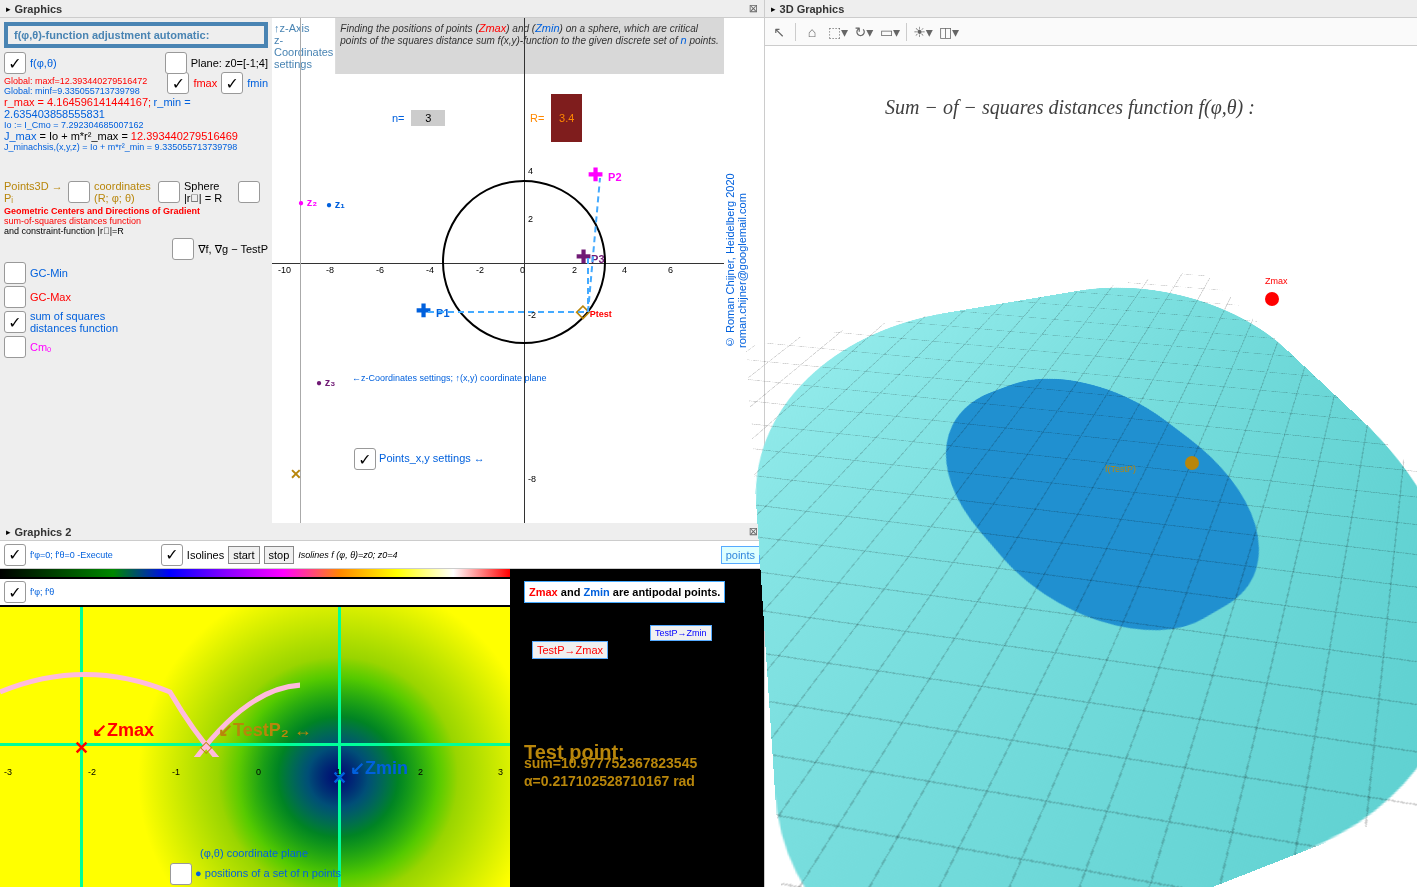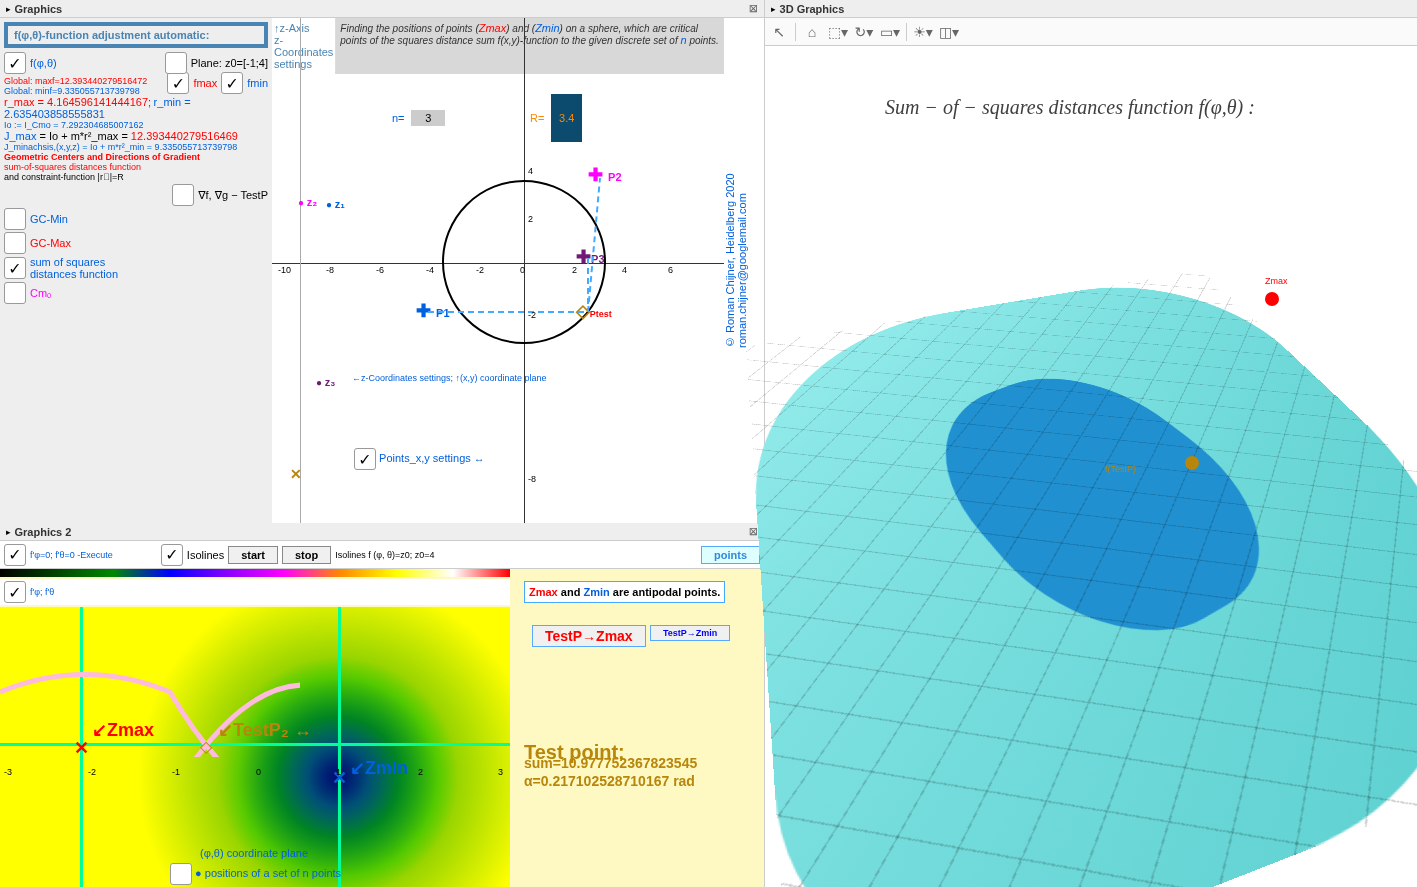--- a/index.html
+++ b/index.html
@@ -6,28 +6,28 @@
 body{background:#fff;display:flex;height:887px;width:1417px;overflow:hidden}
 .left{width:764px;display:flex;flex-direction:column}
 .right{flex:1;display:flex;flex-direction:column;border-left:1px solid #ccc}
 .panel-hdr{background:#eee;border-bottom:1px solid #ccc;display:flex;align-items:center;padding:2px 6px;height:18px}
 .panel-hdr .tri{font-size:9px;margin-right:4px;cursor:pointer}
 .panel-hdr .title{font-weight:bold;color:#333}
 .panel-hdr .close{margin-left:auto;cursor:pointer;color:#666}
 .g1{height:514px;display:flex}
 .g1-left{width:272px;background:#eee;padding:4px;position:relative}
 .g1-right{flex:1;position:relative;background:#fff}
-.g2{flex:1;background:#fef9c3;position:relative}
+.g2{flex:1;background:#000000;position:relative}
 .toolbar{height:28px;border-bottom:1px solid #ccc;display:flex;align-items:center;padding:0 4px;gap:6px;background:#fafafa}
 .tb-ico{width:20px;height:20px;display:flex;align-items:center;justify-content:center;cursor:pointer;color:#666;font-size:14px}
 .chk{width:22px;height:22px;border:1px solid #999;border-radius:3px;background:#fff;display:inline-flex;align-items:center;justify-content:center;cursor:pointer;font-size:16px;vertical-align:middle}
 .chk.on::before{content:"✓";color:#000}
 .row{display:flex;align-items:center;gap:4px;margin:2px 0}
 .lbl{cursor:default}
-.btn{padding:2px 12px;border:1px solid #888;background:#f0f0f0;cursor:pointer;font-weight:bold}
+.btn{padding:2px 4px;border:1px solid #888;background:#f0f0f0;cursor:pointer;font-weight:normal}
 .btn-blue{border:1px solid #5af;color:#38d}
 .adj-box{border:4px solid #4984B3;padding:3px 6px;color:#4984B3;font-weight:bold;margin-bottom:4px}
 .red{color:#f00}.blue{color:#0060dd}.mag{color:#f0f}.teal{color:#701a75}.brown{color:#b8860b}
 .tiny{font-size:9px}
 .formula-box{border:2px solid #3ff;border-radius:10px;padding:6px;margin:6px;color:#3af;font-style:italic;font-size:9px;background:#fff}
 .zcoord{width:80px;background:#fff;padding:4px 2px;color:#4984B3;font-size:9px;border-right:1px solid #ddd}
 .desc{background:#d8d8d8;padding:4px;font-style:italic;font-size:10px;color:#333;margin-right:40px}
 .axis-sys{position:absolute;inset:0}
 .circ{position:absolute;border:2px solid #000;border-radius:50%}
 .axis-h{position:absolute;left:0;right:40px;height:1px;background:#333}
@@ -71,20 +71,28 @@
         <span class="lbl red">fmax</span>
         <span class="chk on"></span>
         <span class="lbl blue">fmin</span>
       </div>
       <div class="tiny blue">Global: minf=9.335055713739798</div>
       <div class="tiny"><span class="red">r_max = 4.164596141444167;</span> <span class="blue">r_min = 2.635403858555831</span></div>
       <div class="tiny blue">Io := I_Cmo = 7.292304685007162</div>
       <div class="tiny"><span><span class="blue">J_max</span> = Io + m*r²_max = <span class="red">12.393440279516469</span></span></div>
       <div class="tiny blue">J_minachsis,(x,y,z) = Io + m*r²_min = 9.335055713739798</div>
 
+      <div class="row" style="margin-top:28px">
+        <span class="lbl brown" style="width:60px">Points3D → Pᵢ</span>
+        <span class="chk"></span>
+        <span class="lbl brown" style="width:60px">coordinates (R; φ; θ)</span>
+        <span class="chk"></span>
+        <span class="lbl" style="width:50px">Sphere |r⃗| = R</span>
+        <span class="chk"></span>
+      </div>
       <div class="tiny red" style="font-weight:bold">Geometric Centers and  Directions of Gradient</div>
       <div class="tiny red">sum-of-squares distances function</div>
       <div class="tiny">and constraint-function |r⃗|=R</div>
       <div class="row" style="justify-content:flex-end">
         <span class="chk"></span>
         <span class="lbl">∇f, ∇g − TestP</span>
       </div>
       <div class="row">
           <span class="chk"></span>
           <span class="lbl blue">GC-Min</span>
@@ -120,21 +128,21 @@
         <div class="axis-v" style="left:252px"></div>
         <div class="axis-v" style="left:28px;background:#aaa"></div>
         <div class="circ" style="left:170px;top:162px;width:164px;height:164px"></div>
 
         <div class="cm" style="left:120px;top:82px;font-size:24px">
           <span class="blue">n=</span>
           <span style="background:#ccc;padding:2px 14px">3</span>
         </div>
         <div class="cm" style="left:258px;top:82px;font-size:24px">
           <span style="color:#f80">R=</span>
-          <span style="background:#0c4a6e;padding:18px 8px;color:#f80">3.4</span>
+          <span style="background:#7f1d1d;padding:18px 8px;color:#f80">3.4</span>
         </div>
 
         <div class="pt mag" style="left:26px;top:178px;font-size:10px">● <span>z₂</span></div>
         <div class="pt blue" style="left:54px;top:180px;font-size:10px">● <span>z₁</span></div>
         <div class="pt teal" style="left:44px;top:358px;font-size:10px">● <span>z₃</span></div>
         <div class="pt brown" style="left:18px;top:448px;font-size:14px">✕</div>
 
         <div class="pt blue" style="left:144px;top:282px">✚ <span style="font-size:11px">P1</span></div>
         <div class="pt mag" style="left:316px;top:146px">✚ <span style="font-size:11px">P2</span></div>
         <div class="pt teal" style="left:304px;top:228px">✚<span style="font-size:11px">P3</span></div>
@@ -183,21 +191,21 @@
 
   <div class="g2">
     <div class="g2-top">
       <span class="chk on"></span>
       <span class="blue tiny">f'φ=0; f'θ=0 -Execute</span>
       <span style="width:40px"></span>
       <span class="chk on"></span>
       <span>Isolines</span>
       <button class="btn">start</button>
       <button class="btn">stop</button>
-      <span class="tiny" style="">Isolines f (φ, θ)=z0; z0=4</span>
+      <span class="tiny" style="font-style:italic">Isolines f (φ, θ)=z0; z0=4</span>
       <span style="flex:1"></span>
       <button class="btn btn-blue" style="background:#dff">points</button>
     </div>
     <div class="grad-bar" style="width:510px"></div>
     <div class="row" style="padding:2px 4px;background:#fff;width:510px">
       <span class="chk on"></span>
       <span class="tiny blue">f'φ; f'θ</span>
     </div>
 
     <div class="g2-plot">
@@ -224,21 +232,21 @@
     </div>
     <div class="cm blue" style="left:200px;top:306px">(φ,θ) coordinate plane</div>
     <div class="cm" style="left:170px;top:322px">
       <span class="chk"></span>
       <span class="blue">● positions of a set of n points</span>
     </div>
 
     <div class="info" style="left:524px;top:40px;background:#fff;border:1px solid #4af;padding:4px;font-weight:bold">
       <span class="red">Zmax</span> and <span class="blue">Zmin</span> are antipodal points.
     </div>
-    <button class="btn btn-blue info" style="left:532px;top:84px;color:#f00;font-size:14px">TestP→Zmax</button>
+    <button class="btn btn-blue info" style="left:532px;top:100px;color:#f00;font-size:11px">TestP→Zmax</button>
     <button class="btn btn-blue info" style="left:650px;top:84px;color:#00f;font-size:9px">TestP→Zmin</button>
     <div class="info brown" style="left:524px;top:200px;font-size:20px;font-weight:bold">Test point:</div>
     <div class="info brown" style="left:524px;top:214px;font-size:14px;font-weight:bold">sum=10.977752367823545</div>
     <div class="info brown" style="left:524px;top:232px;font-size:14px;font-weight:bold">α=0.217102528710167   rad</div>
   </div>
 </div>
 
 <div class="right">
   <div class="panel-hdr">
     <span class="tri">▸</span>

